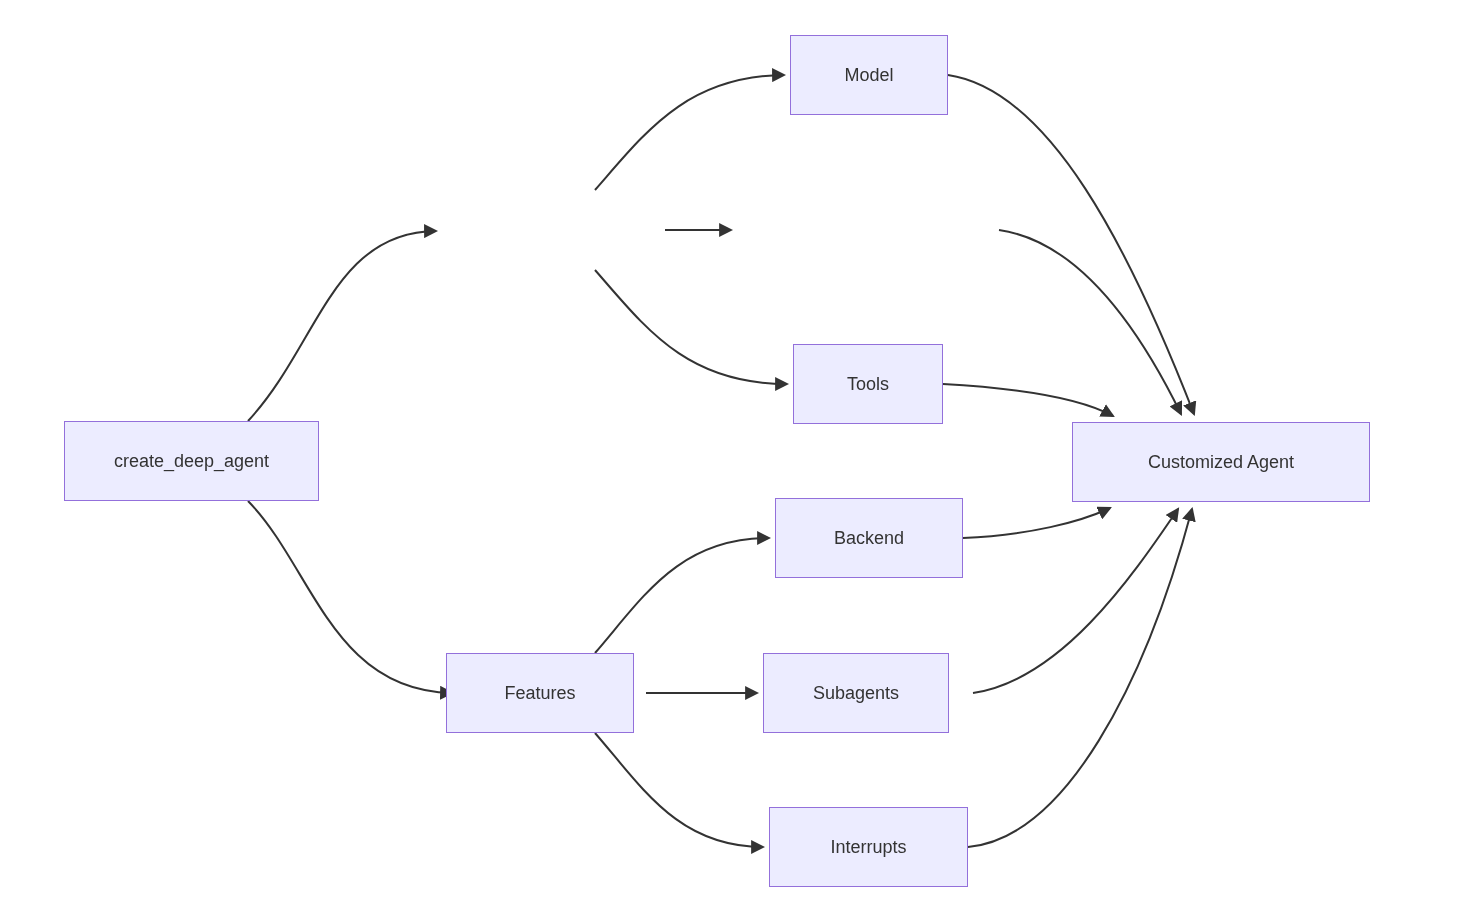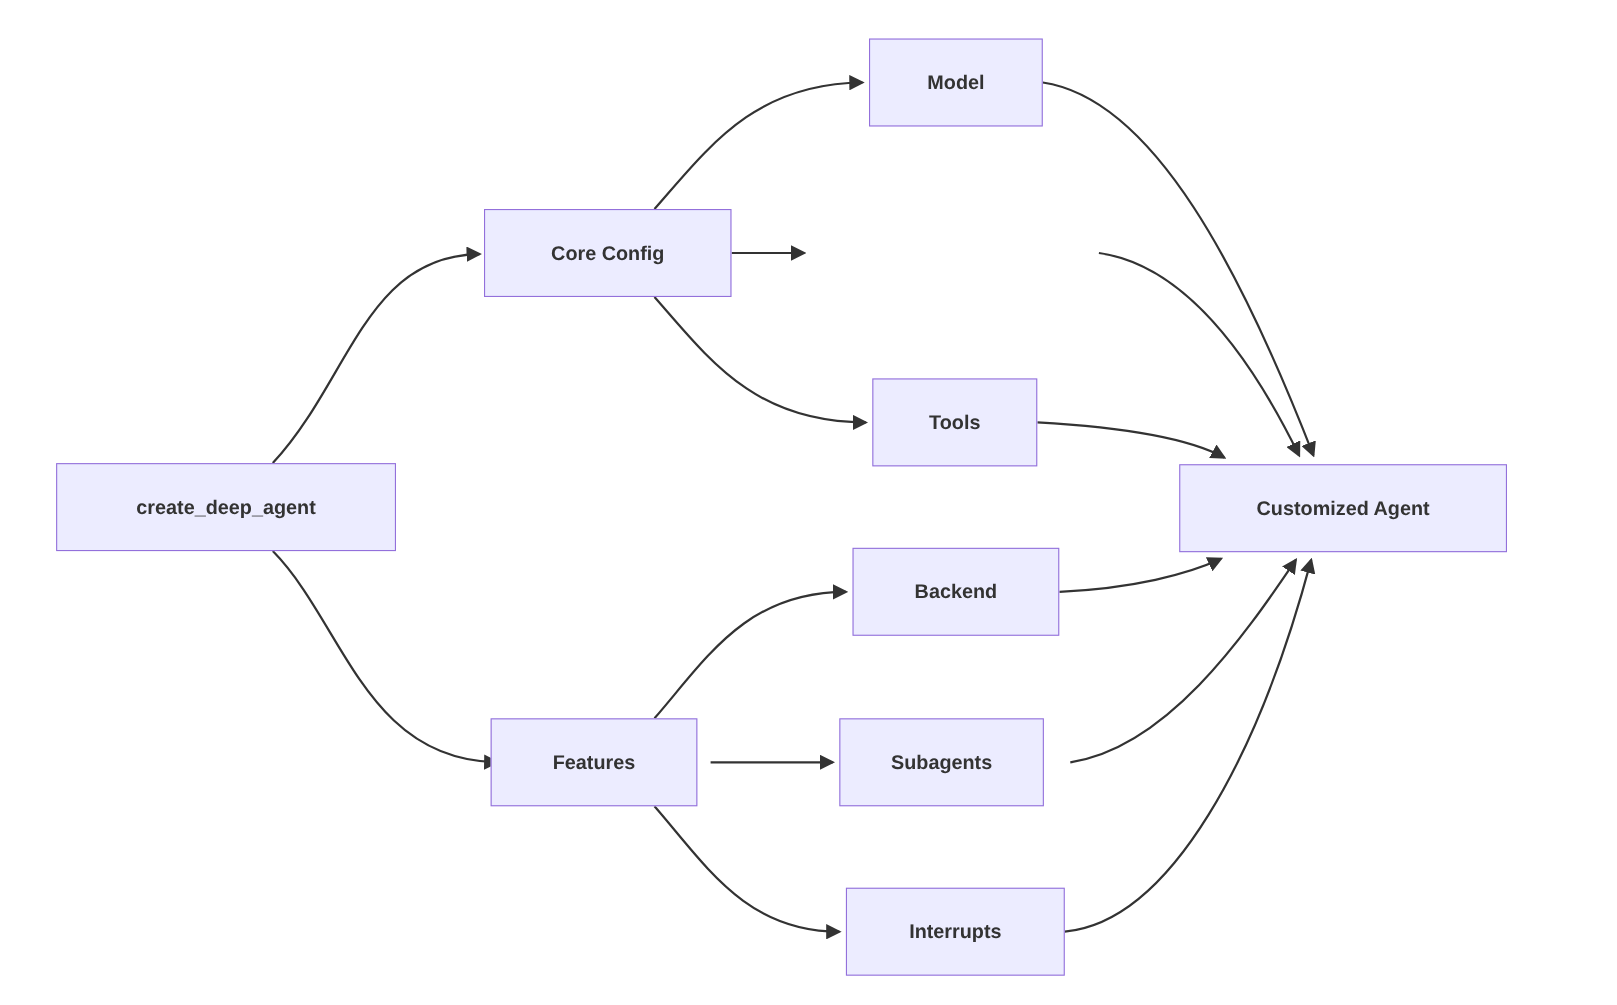--- a/index.html
+++ b/index.html
@@ -33,21 +33,21 @@
     display: flex;
     align-items: center;
     justify-content: center;
     background: var(--node-fill, #ececff);
     border: 1.5px solid var(--node-border, #9370db);
     color: var(--text, #333333);
     font-size: 18px;
     line-height: 1;
     text-align: center;
   }
-  .node-label { white-space: nowrap; font-weight: bold; }
+  .node-label { white-space: nowrap; }
 </style>
 </head>
 <body>
 
 <div class="canvas">
 
   <svg class="edges" viewBox="0 0 1470 914" xmlns="http://www.w3.org/2000/svg">
     <defs>
       <marker id="arrow" viewBox="0 0 10 10" refX="8.5" refY="5" markerWidth="7" markerHeight="7" orient="auto-start-reverse">
         <path class="arrowhead-shape" d="M 0 0 L 10 5 L 0 10 z"></path>
@@ -63,27 +63,24 @@
     <path class="edge" marker-end="url(#arrow)" d="M 646 693 L 757 693"></path>
     <path class="edge" marker-end="url(#arrow)" d="M 595 733 C 642 787, 678 847, 763 847"></path>
     <path class="edge" marker-end="url(#arrow)" d="M 948 75 C 1050 90, 1130 250, 1194 414"></path>
     <path class="edge" marker-end="url(#arrow)" d="M 999 230 C 1070 240, 1130 310, 1181 414"></path>
     <path class="edge" marker-end="url(#arrow)" d="M 943 384 C 1015 388, 1080 398, 1113 416"></path>
     <path class="edge" marker-end="url(#arrow)" d="M 963 538 C 1030 535, 1080 522, 1110 508"></path>
     <path class="edge" marker-end="url(#arrow)" d="M 973 693 C 1060 680, 1130 580, 1178 509"></path>
     <path class="edge" marker-end="url(#arrow)" d="M 968 847 C 1065 838, 1145 685, 1192 509"></path>
   </svg>
 
-  <div class="node" style="left:51px; top:421px; width:309px; height:80px;">
+  <div class="node" style="left:64px; top:421px; width:255px; height:80px;">
     <span class="node-label">create_deep_agent</span>
   </div>
 
-  <div class="node" style="left:440px; top:190px; width:225px; height:80px;">
-    <span class="node-label">Core Config</span>
-  </div>
 
   <div class="node" style="left:446px; top:653px; width:188px; height:80px;">
     <span class="node-label">Features</span>
   </div>
 
   <div class="node" style="left:790px; top:35px; width:158px; height:80px;">
     <span class="node-label">Model</span>
   </div>
 
 

